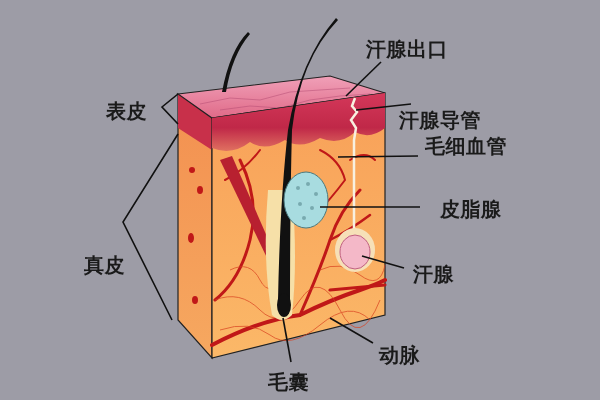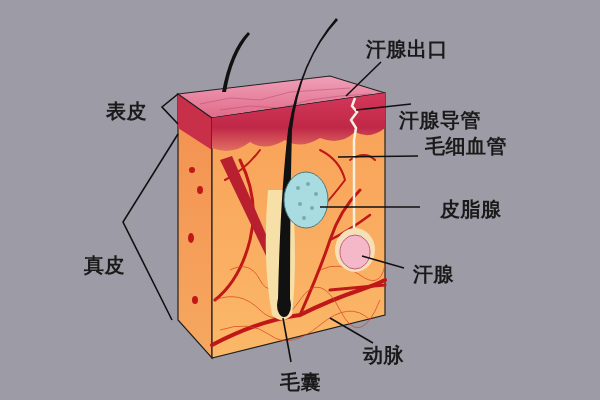--- a/index.html
+++ b/index.html
@@ -106,14 +106,14 @@
   </g>
 </svg>
 
 <div class="label" style="left:106px;top:98px;">表皮</div>
 <div class="label" style="left:84px;top:208px;margin-top:44px;">真皮</div>
 <div class="label" style="left:366px;top:36px;">汗腺出口</div>
 <div class="label" style="left:399px;top:94px;margin-top:13px;">汗腺导管</div>
 <div class="label" style="left:425px;top:133px;">毛细血管</div>
 <div class="label" style="left:433px;top:196px;margin-left:7px;">皮脂腺</div>
 <div class="label" style="left:413px;top:261px;">汗腺</div>
-<div class="label" style="left:363px;top:342px;">动脉</div>
-<div class="label" style="left:280px;top:369px;">毛囊</div>
+<div class="label" style="left:379px;top:342px;">动脉</div>
+<div class="label" style="left:268px;top:369px;">毛囊</div>
 
 </body></html>

